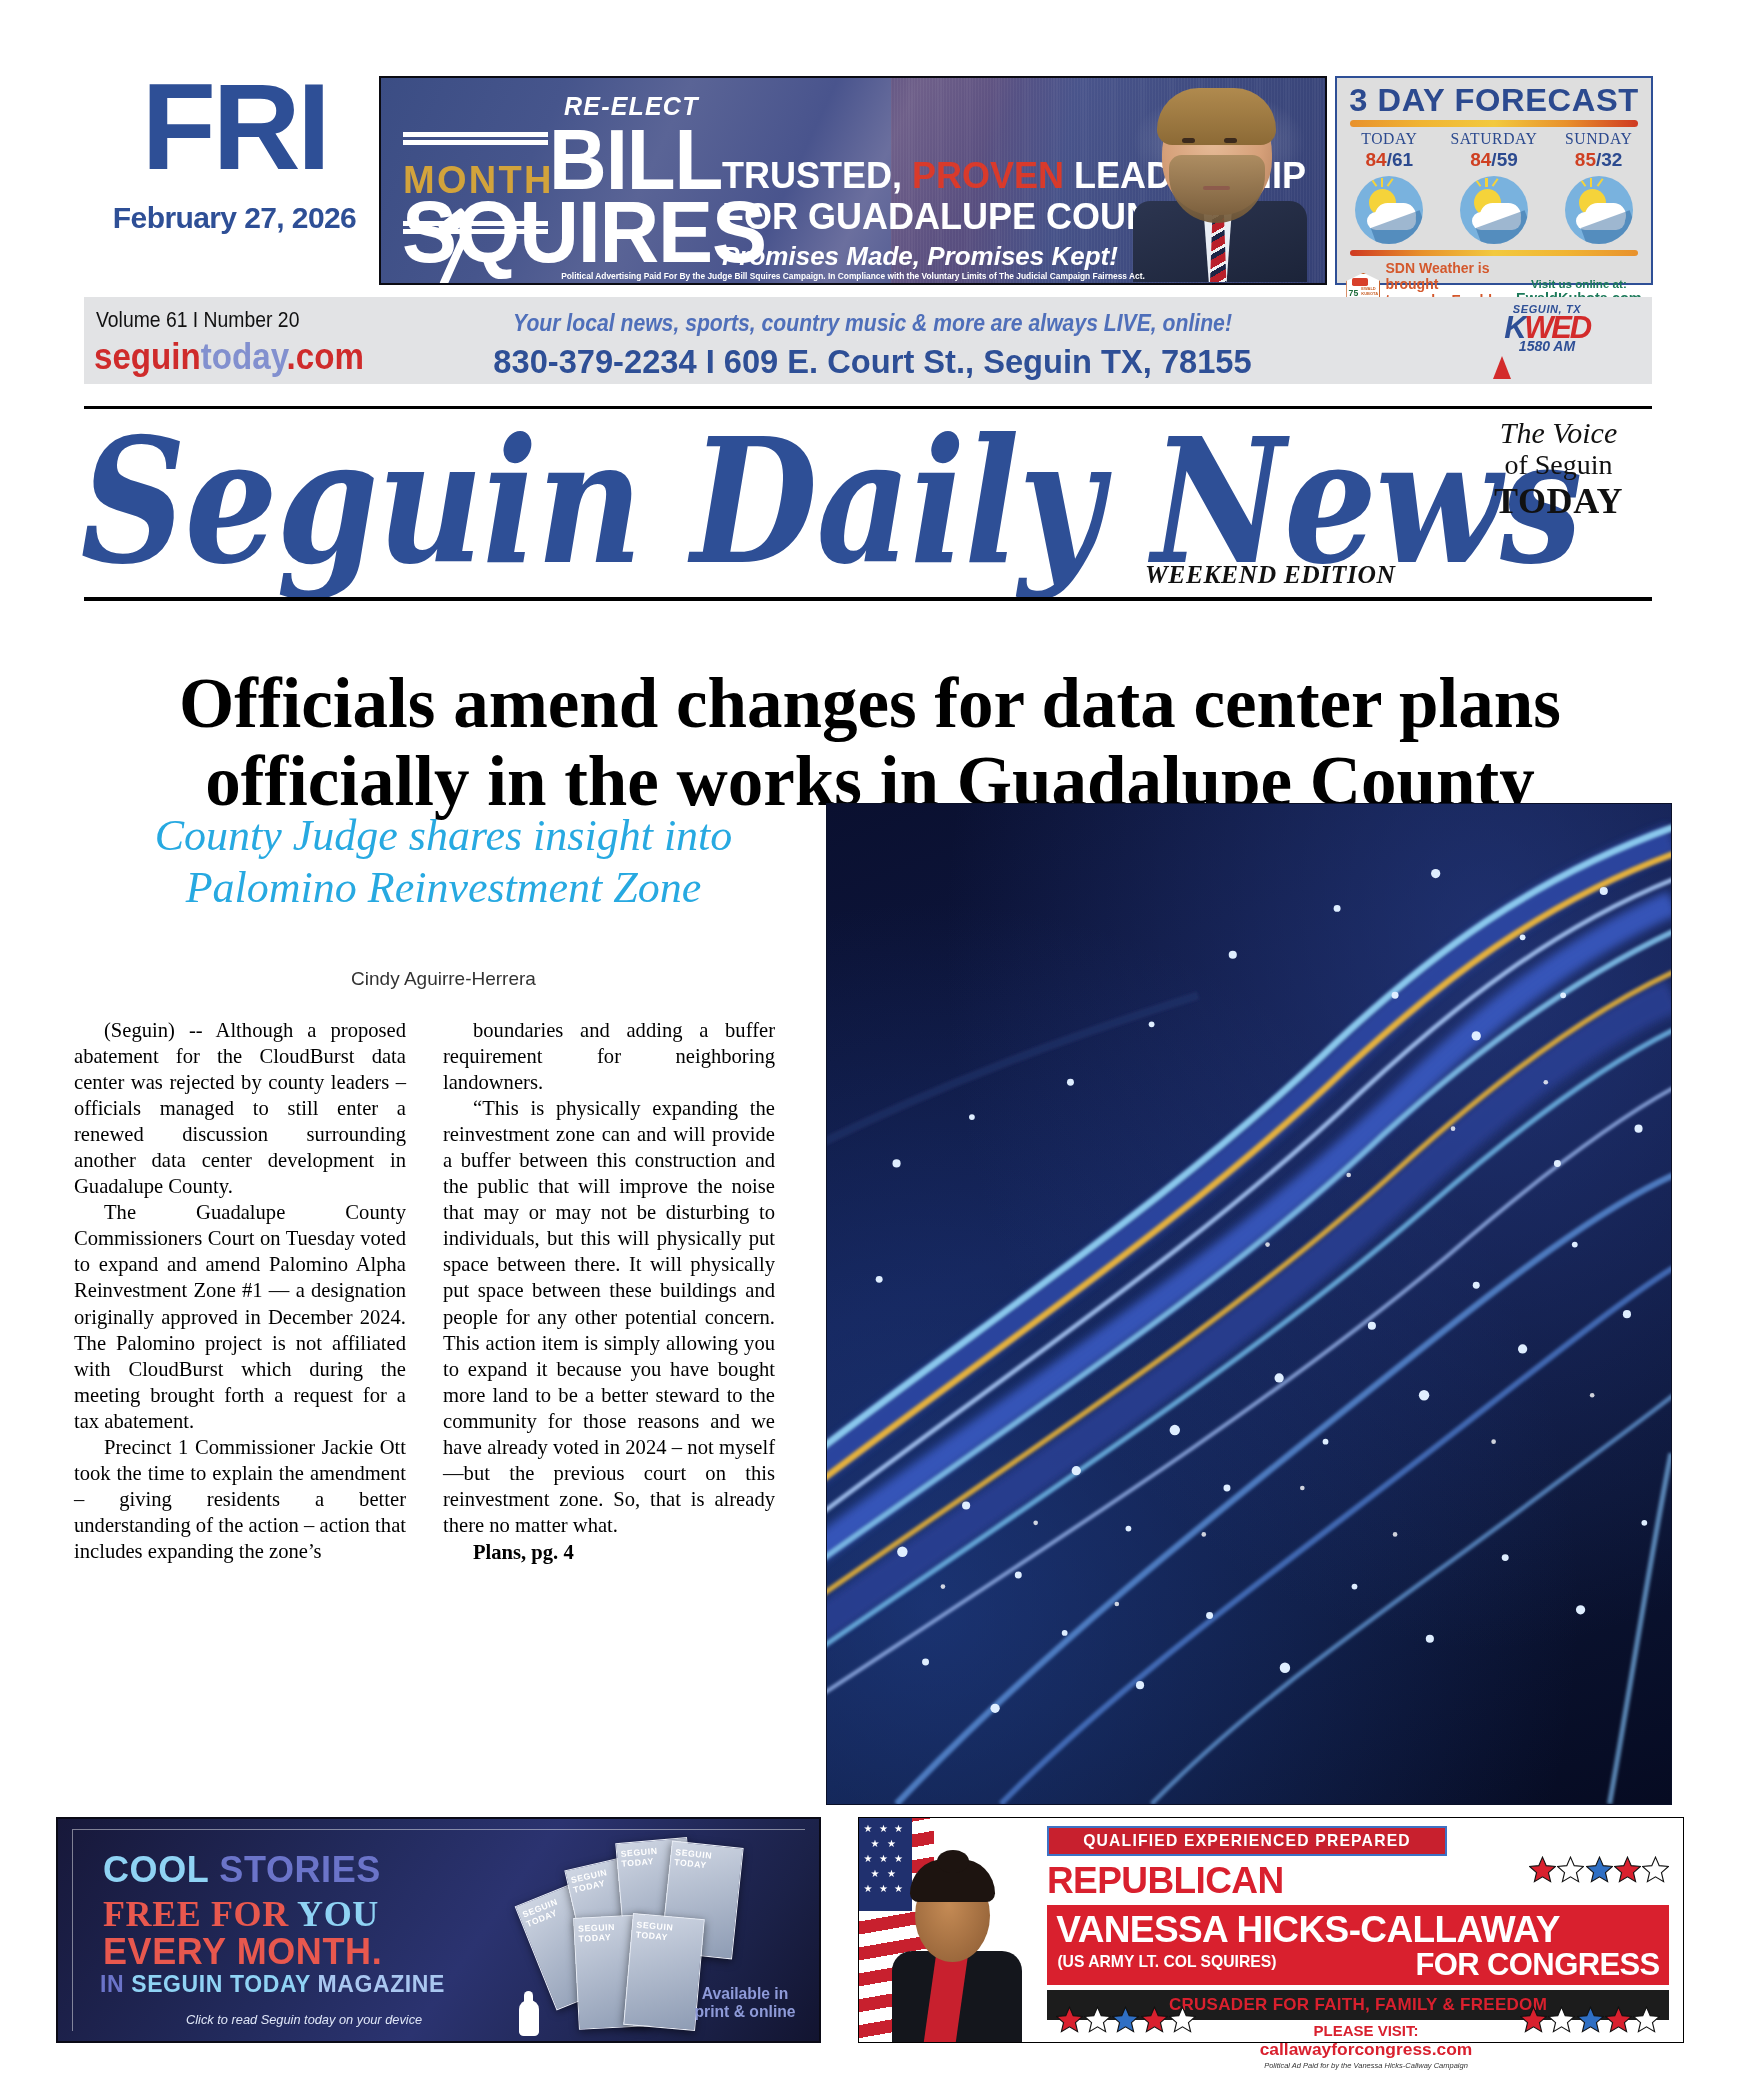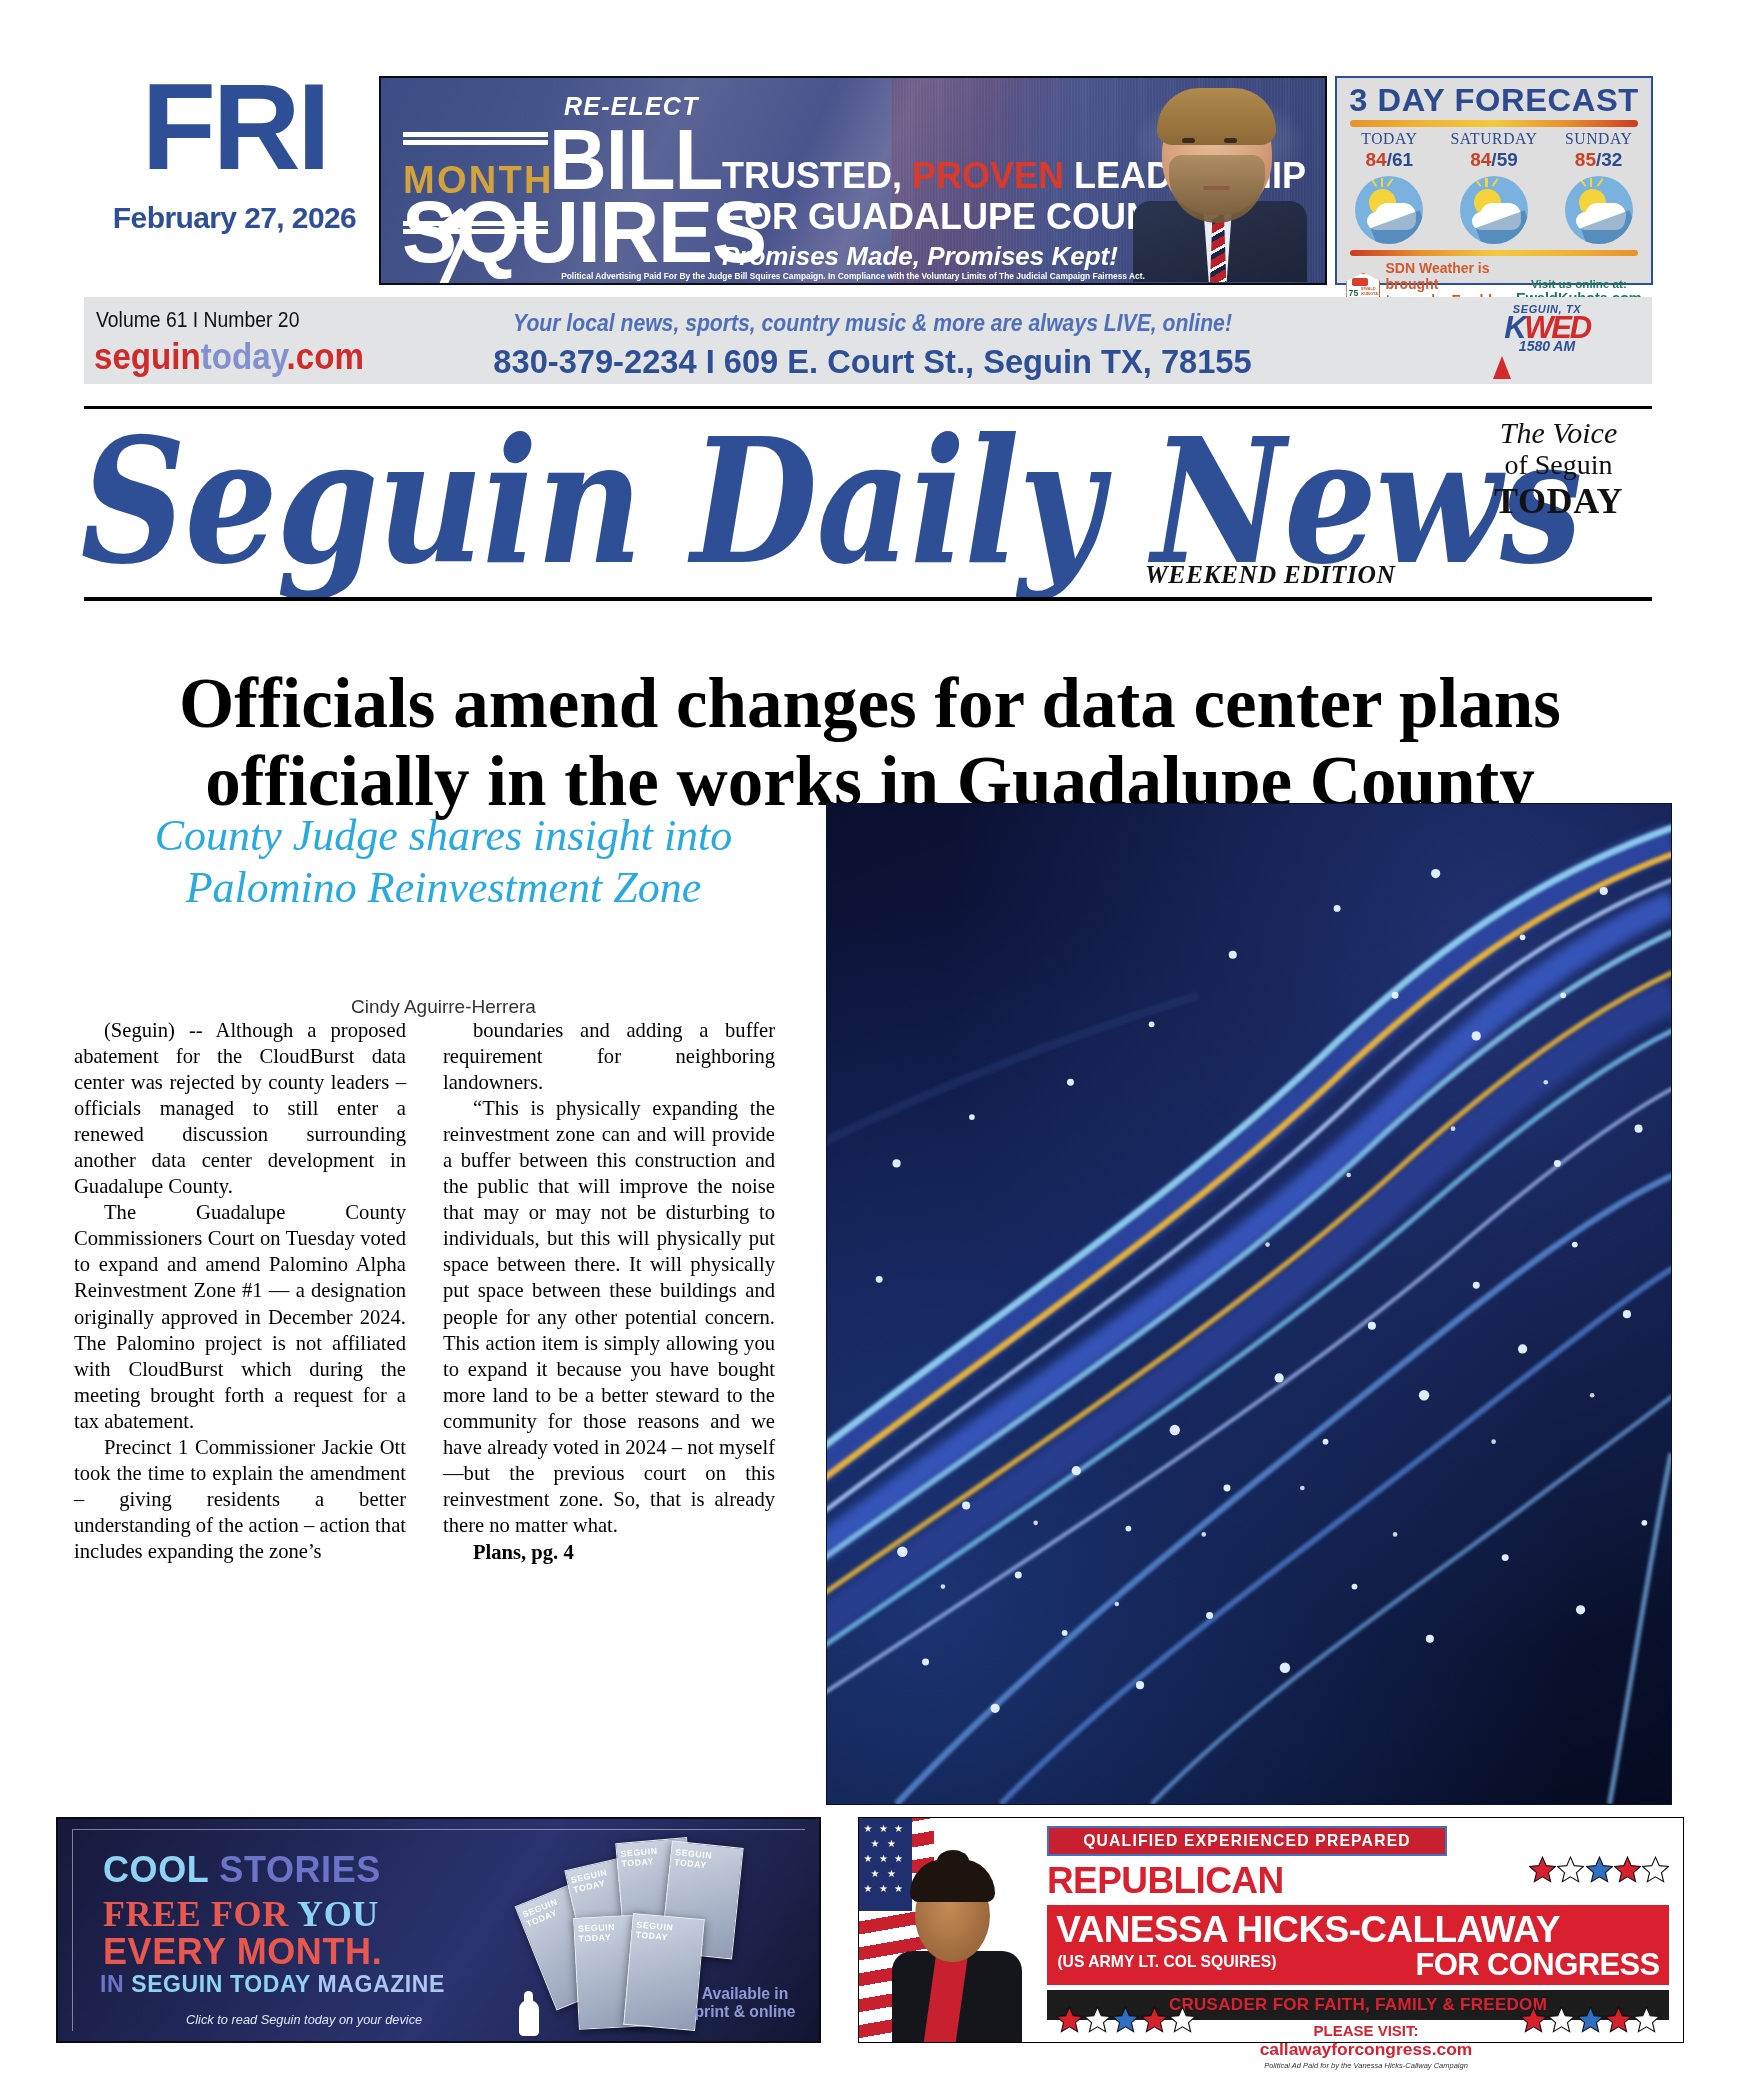--- a/index.html
+++ b/index.html
@@ -153,21 +153,21 @@
   
   .headline { position:absolute; left:70px; top:616px; width:1600px; text-align:center;
      font-family:"Liberation Serif", serif; font-weight:bold; font-size:71px; color:#000;
      line-height:1.10; transform:scaleX(1.0); }
 
   
   .subhead { position:absolute; left:87px; top:810px; width:713px; text-align:center;
      font-family:"Liberation Serif", serif; font-style:italic; font-size:44px; color:#27a9e1;
      line-height:1.18; }
   .byline { position:absolute; left:87px; top:968px; width:713px; text-align:center;
-     font-family:"Liberation Sans", sans-serif; font-size:19px; color:#333;margin-top:28px; }
+     font-family:"Liberation Sans", sans-serif; font-size:19px; color:#333; }
 
   .col { position:absolute; top:1017px; width:332px; font-family:"Liberation Serif", serif;
      font-size:20.6px; line-height:1.265; color:#000; text-align:justify; }
   .col p { margin:0; text-indent:30px; }
   .col1 { left:74px; }
   .col2 { left:443px; }
   .jump { font-weight:bold; text-indent:30px; display:block; margin-top:0.6px; text-align:left;}
 
   .photo { position:absolute; left:826px; top:803px; width:844px; height:1000px;
      background:#0a1028; overflow:hidden; border:0.6px solid #0a1028; }

